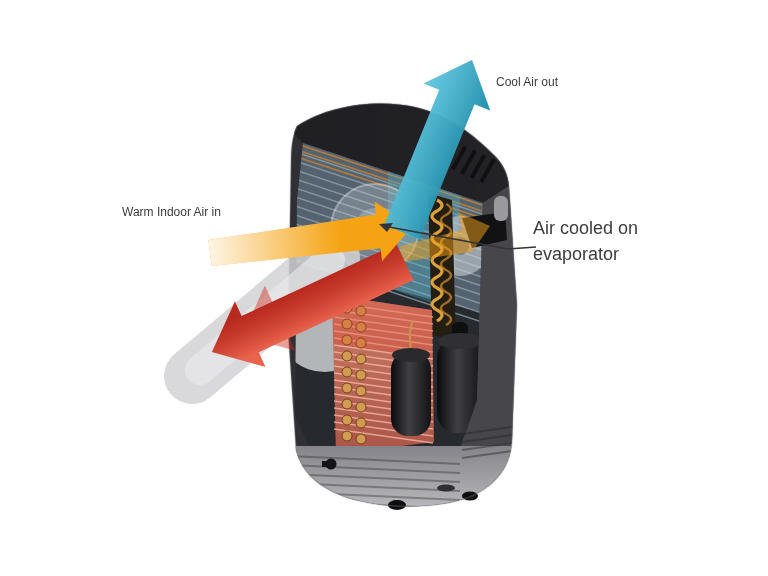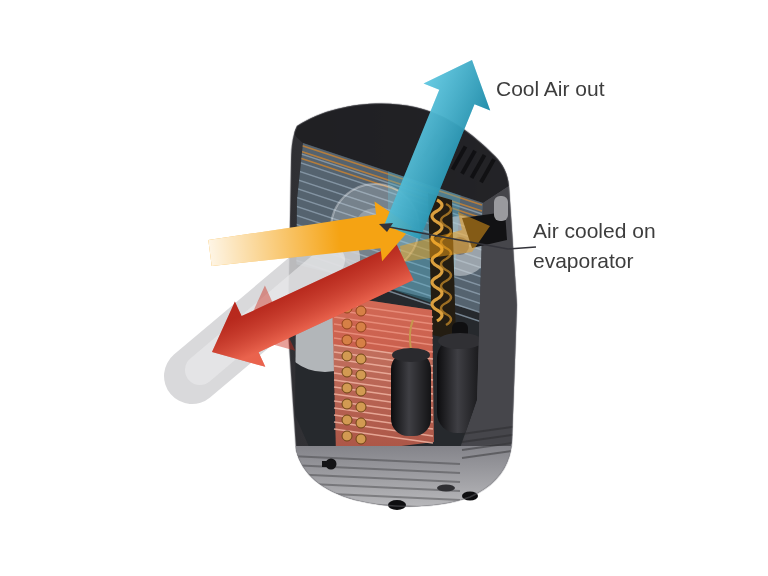--- a/index.html
+++ b/index.html
@@ -1,22 +1,22 @@
 <!DOCTYPE html>
 <html><head>
 <meta charset="utf-8">
 <style>
   html,body{margin:0;padding:0;background:#fff;}
   .stage{position:relative;width:768px;height:576px;background:#ffffff;overflow:hidden;
          font-family:"Liberation Sans", sans-serif;}
   .stage svg{position:absolute;left:0;top:0;}
-  .lbl{position:absolute;color:#3d3d3d;font-size:21px;line-height:1.45;}
+  .lbl{position:absolute;color:#3d3d3d;font-size:12px;line-height:1.45;}
   .lbl-cool{left:496px;top:74px;white-space:nowrap;}
   .lbl-warm{left:122px;top:204px;white-space:nowrap;}
-  .lbl-evap{left:533px;top:216px;width:125px;font-size:21px;line-height:1.42;}
+  .lbl-evap{left:533px;top:216px;width:125px;font-size:18px;line-height:1.42;}
   .lbl-hot{left:84px;top:344px;width:158px;font-size:18px;line-height:1.58;}
 </style>
 </head>
 <body>
 
 <div class="stage">
 
 <svg width="768" height="576" viewBox="0 0 768 576">
   <defs>
     <linearGradient id="gBody" x1="0" y1="0" x2="1" y2="0">
@@ -230,15 +230,16 @@
     <polygon points="419.6,239.2 474.5,104.2 490.2,110.6 472,60 423.6,83.4 439.3,89.8 384.4,224.8" fill="url(#cyanShade)"></polygon>
   </g>
 
   <g>
     <polyline points="536,247 508,249 389,227" fill="none" stroke="#33333a" stroke-width="1.5"></polyline>
     <polygon points="379,224 393,223 387,232" fill="#33333a"></polygon>
   </g>
 </svg>
 
 <div class="lbl lbl-cool">Cool Air out</div>
+<div class="lbl lbl-warm">Warm Indoor Air in</div>
 <div class="lbl lbl-evap">Air cooled on evaporator</div>
 
 </div>
 
 </body></html>

